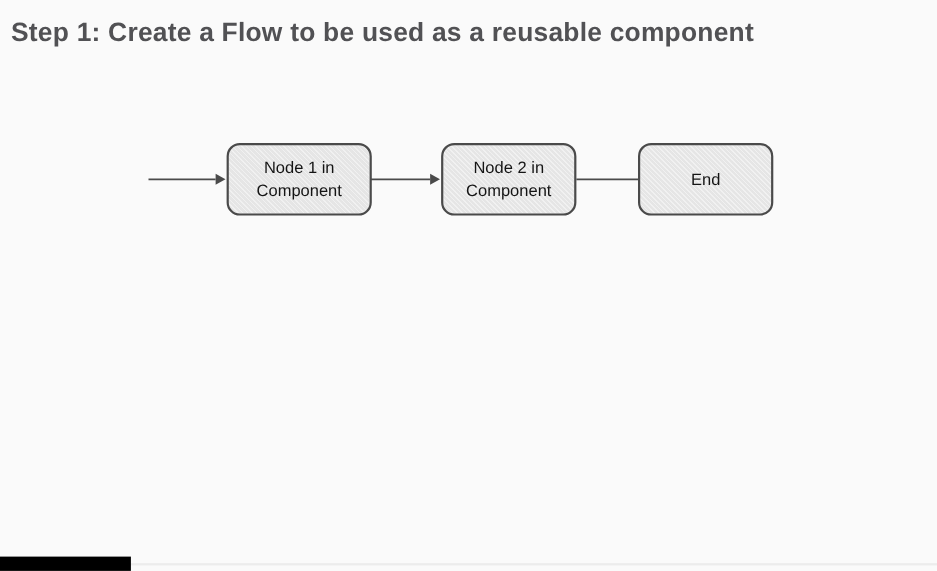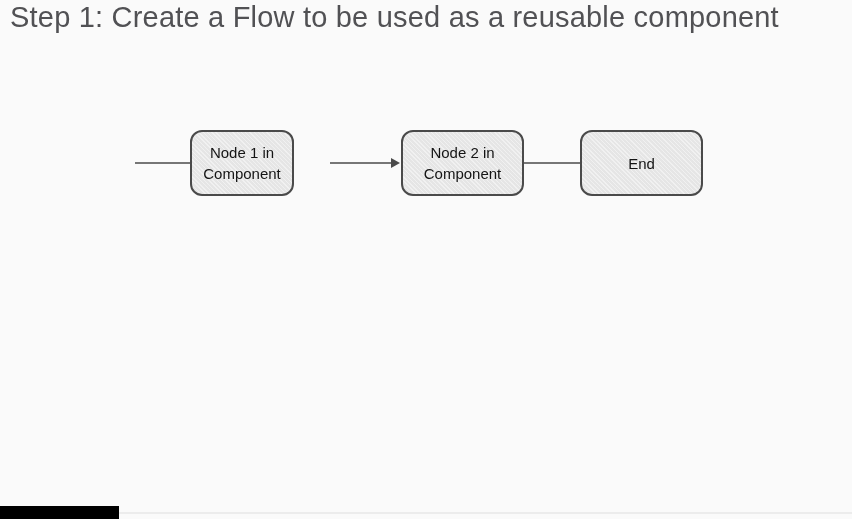--- a/index.html
+++ b/index.html
@@ -20,23 +20,23 @@
   .stage {
     position: relative;
     width: 852px;
     height: 519px;
     background: var(--background);
     overflow: hidden;
   }
   .slide-title {
     position: absolute;
     left: 10px;
-    top: 1px;
-    font-size: 29px;
-    font-weight: 400;
+    top: 16px;
+    font-size: 24px;
+    font-weight: 700;
     color: var(--title-text);
     letter-spacing: 0.2px;
     white-space: nowrap;
   }
   .node {
     position: absolute;
     top: 130px;
     height: 66px;
     border: 2px solid var(--node-border);
     border-radius: 12px;
@@ -46,21 +46,21 @@
     display: flex;
     align-items: center;
     justify-content: center;
     text-align: center;
     color: var(--node-text);
     font-size: 15px;
     line-height: 21px;
     padding: 0 8px;
   }
   .node-start { left: 12px;  width: 123px; }
-  .node-1     { left: 190px; width: 104px; }
+  .node-1     { left: 206px; width: 132px; }
   .node-2     { left: 401px; width: 123px; }
   .node-end   { left: 580px; width: 123px; }
   svg.arrows {
     position: absolute;
     left: 0; top: 0;
     width: 852px; height: 519px;
     pointer-events: none;
   }
   svg.arrows line    { stroke: var(--arrow); stroke-width: 1.5; }
   svg.arrows polygon { fill: var(--arrow); }

